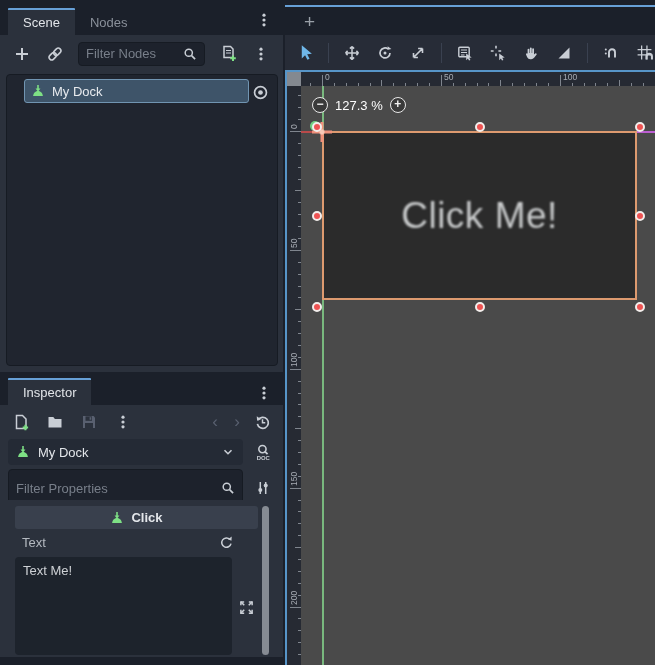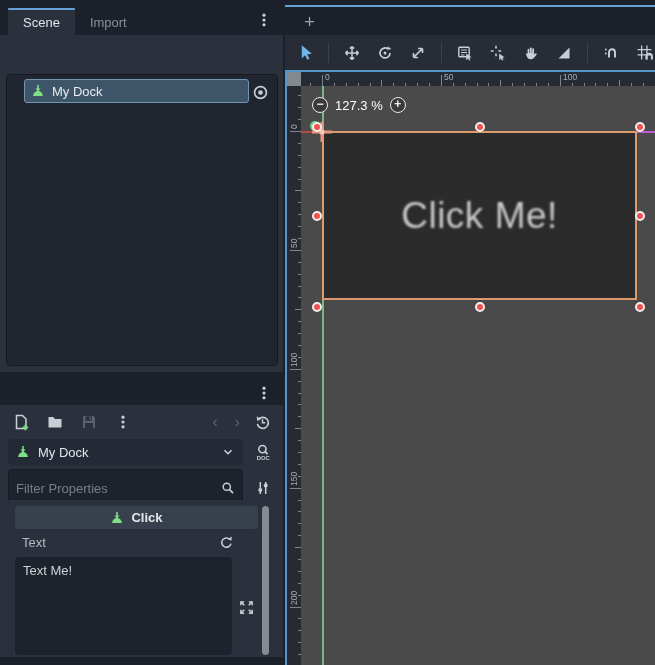--- a/index.html
+++ b/index.html
@@ -210,23 +210,53 @@
 <div class="app">
 
   <div class="left">
 
     <div class="scene-panel">
       <div class="tabstrip">
         <div class="tab active">
             <span>Scene</span>
           </div>
         <div class="tab">
-            <span>Import</span>
+            <span>Nodes</span>
           </div>
         <div class="strip-dots icon-btn">
+            <svg class="ic">
+              <use href="#i-dots-v"></use>
+            </svg>
+          </div>
+      </div>
+      <div class="panel-toolbar">
+        <div class="icon-btn">
+            <svg class="ic">
+              <use href="#i-plus"></use>
+            </svg>
+          </div>
+        <div class="icon-btn">
+            <svg class="ic">
+              <use href="#i-link"></use>
+            </svg>
+          </div>
+        <div class="filter-box">
+          <input placeholder="Filter Nodes" style="">
+          <span class="icon-btn" style="width:15px;height:15px;color:#9aa0a8">
+              <svg class="ic" style="width:14px;height:14px">
+                <use href="#i-search"></use>
+              </svg>
+            </span>
+        </div>
+        <div class="icon-btn">
+            <svg class="ic" style="width:17px;height:17px">
+              <use href="#i-script-add"></use>
+            </svg>
+          </div>
+        <div class="icon-btn">
             <svg class="ic">
               <use href="#i-dots-v"></use>
             </svg>
           </div>
       </div>
       <div class="tree">
         <div class="tree-row">
           <svg class="ic green" style="width:14px;height:14px">
               <use href="#i-button-node"></use>
             </svg>
@@ -235,20 +265,23 @@
         <div class="eye-btn icon-btn">
             <svg class="ic" style="width:17px;height:17px">
               <use href="#i-eye"></use>
             </svg>
           </div>
       </div>
     </div>
 
     <div class="inspector-panel">
       <div class="tabstrip" style="height:28px">
+        <div class="tab active">
+            <span>Inspector</span>
+          </div>
         <div class="strip-dots icon-btn">
             <svg class="ic">
               <use href="#i-dots-v"></use>
             </svg>
           </div>
       </div>
       <div class="insp-toolbar">
         <div class="icon-btn">
             <svg class="ic" style="width:17px;height:17px">
               <use href="#i-file-plus"></use>

